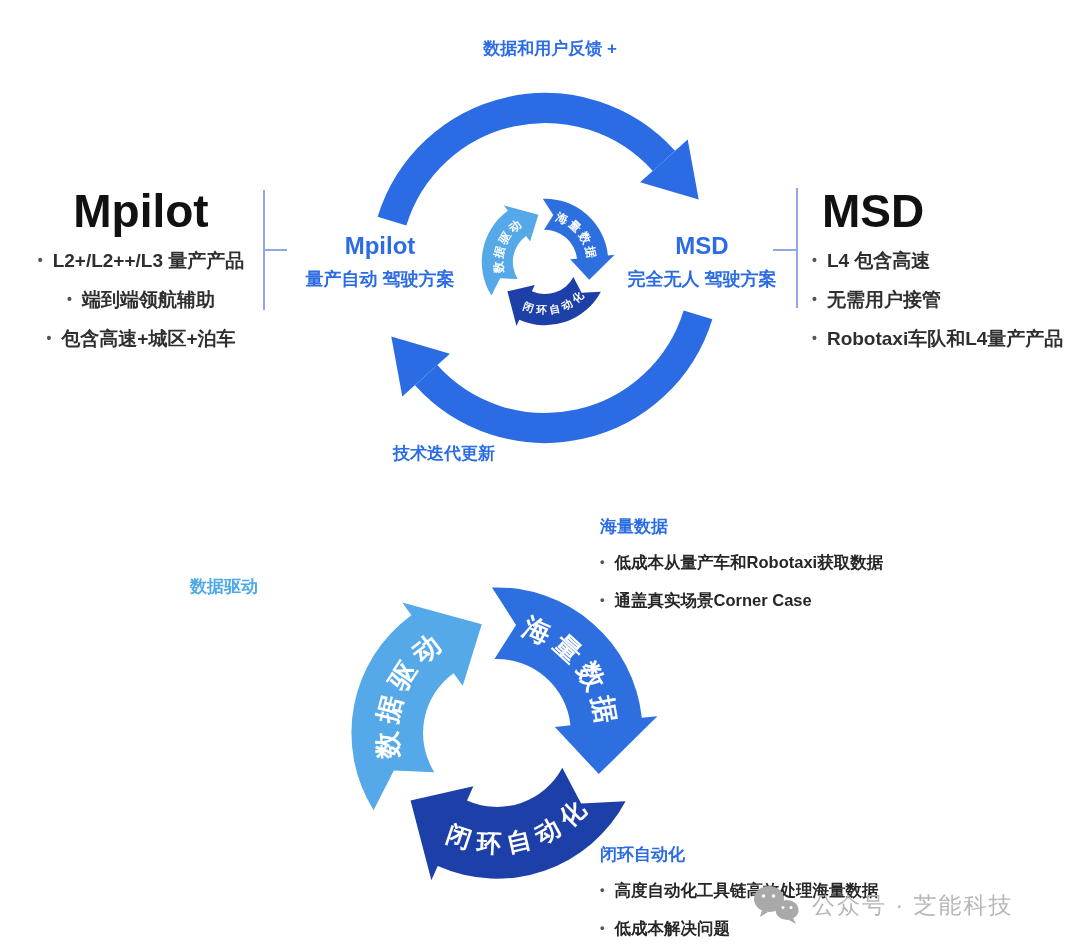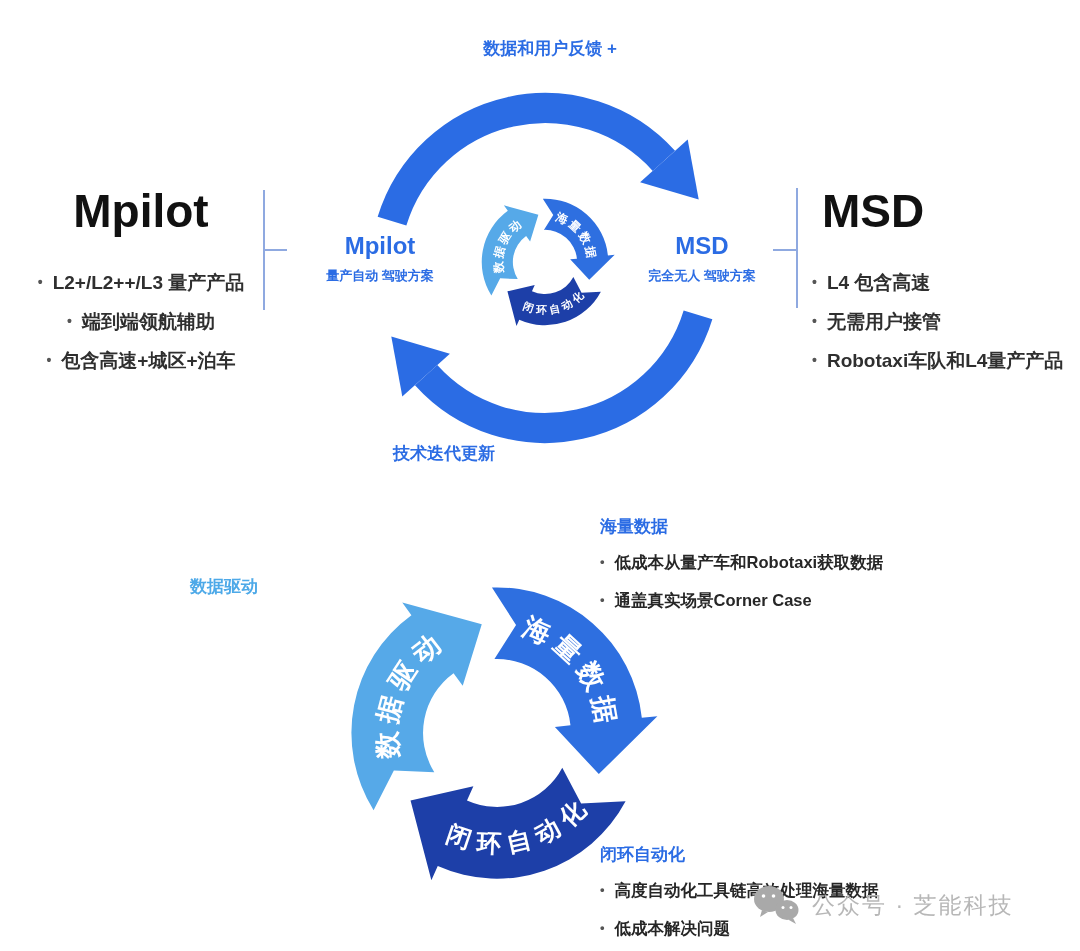--- a/index.html
+++ b/index.html
@@ -15,26 +15,26 @@
   .outer-arrows{position:absolute;left:355px;top:78px;width:380px;height:380px;}
   .ring-small{position:absolute;left:472px;top:189px;width:146px;height:146px;}
   .ring-large{position:absolute;left:329px;top:565px;width:336px;height:336px;}
 
   .ring-label{font-size:24px;font-weight:bold;fill:#ffffff;letter-spacing:8px;}
   .ring-label-5{font-size:22px;letter-spacing:5px;}
   .ring-text{text-anchor:middle;dominant-baseline:central;}
 
   .center-label{position:absolute;width:160px;text-align:center;color:#2b6ce4;}
   .center-label .cl-title{font-size:24px;font-weight:bold;}
-  .center-label .cl-sub{font-size:13px;font-weight:bold;margin-top:7px;}
+  .center-label .cl-sub{font-size:18px;font-weight:bold;margin-top:7px;}
   .center-left{left:300px;top:232px;}
   .center-right{left:622px;top:232px;}
 
   .side-panel .sp-title{font-size:46px;font-weight:bold;color:#111111;line-height:1;}
-  .side-panel .sp-bullets{margin:30px 0 0 0;padding:0;list-style:none;}
+  .side-panel .sp-bullets{margin:8px 0 0 0;padding:0;list-style:none;}
   .side-panel li{font-size:19px;font-weight:bold;color:#2f2f2f;line-height:37px;}
   .side-panel li::before{content:"•";color:#555;font-size:14px;margin-right:10px;
                          position:relative;top:-2px;}
   .panel-left{position:absolute;left:22px;top:188px;width:238px;text-align:center;}
   .panel-left .sp-title{text-align:center;}
   .panel-right{position:absolute;left:812px;top:188px;width:268px;text-align:left;}
   .panel-right .sp-title{padding-left:10px;}
 
   .bracket-v{position:absolute;width:2px;background:#8fa9e0;}
   .bracket-h{position:absolute;height:2px;background:#8fa9e0;}

